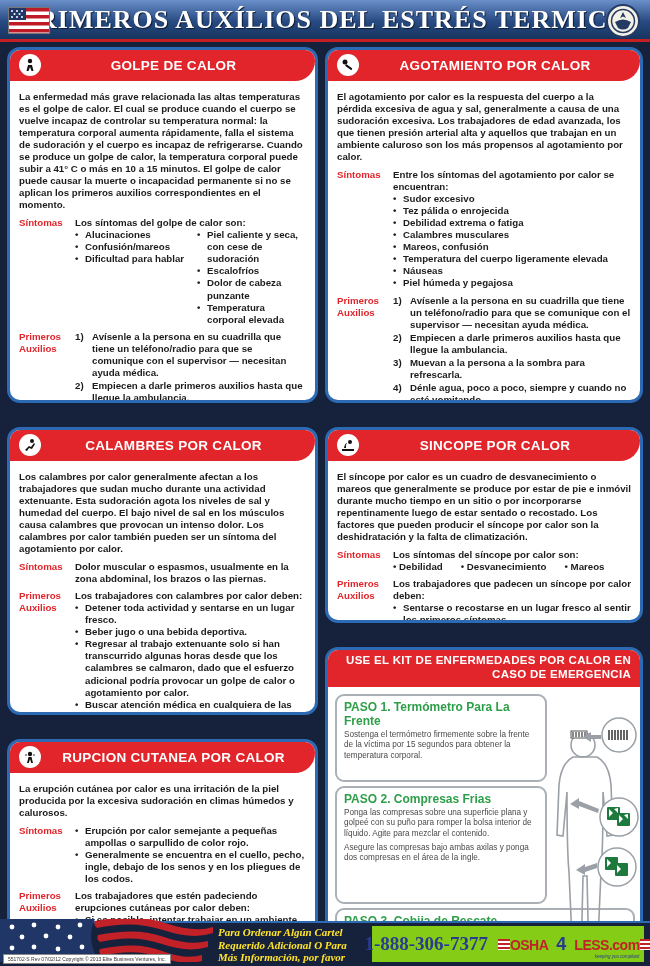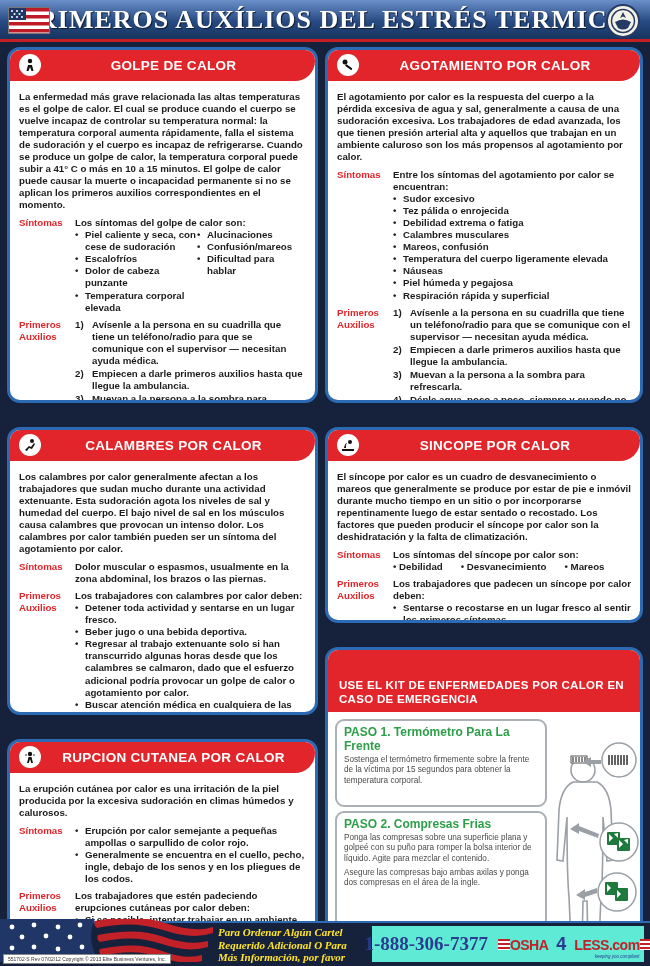--- a/index.html
+++ b/index.html
@@ -13,21 +13,21 @@
   .seal-box { position:absolute; right:10px; top:4px; }
 
   
   .content { display:flex; gap:7px; padding:5px 7px 4px 7px; height:874px; }
   .col { width:318px; display:flex; flex-direction:column; gap:24px; }
 
   .panel { background:#fff; border:3px solid #2d6ab4; border-radius:13px; overflow:hidden; flex-shrink:0; }
   .panel-header { background:#e1252b; display:flex; align-items:center; padding:4px 9px 5px 9px; border-radius:0 0 20px 0; min-height:30px; }
   .icon-circle { width:22px; height:22px; background:#fff; border-radius:50%; display:flex; align-items:center; justify-content:center; flex-shrink:0; }
   .panel-title { flex:1; text-align:center; color:#fff; font-weight:bold; font-size:13.5px; letter-spacing:.3px; }
-  .panel-title.left { text-align:left; font-size:11.5px; line-height:1.2; padding-left:2px;margin-top:25px; }
+  .panel-title.left { text-align:right; font-size:11.5px; line-height:1.2; padding-left:2px; }
   .panel-body { padding:10px 9px 4px 9px; font-size:9.7px; line-height:1.24; font-weight:bold; }
   .intro { margin-bottom:6px; }
   .label-row { display:flex; margin-top:5px; }
   .red-label { width:56px; flex-shrink:0; color:#e1252b; font-weight:bold; white-space:pre-line; }
   .row-content { flex:1; }
   .two-col { display:grid; grid-template-columns:1.12fr 1fr; }
   ul.bullets { list-style:none; }
   ul.bullets li { position:relative; padding-left:10px; }
   ul.bullets li::before { content:"\2022"; position:absolute; left:0; }
   ol.steps { list-style:none; counter-reset:st; }
@@ -41,21 +41,21 @@
   .paso-box { border:2px solid #aab0b6; border-radius:9px; background:#fff; margin:4px 3px; padding:4px 7px; width:212px; }
   .paso-box.full { width:300px; }
   .paso-title { color:#2e9e49; font-weight:bold; font-size:12px; margin-bottom:2px; }
   .paso-text { font-size:8.2px; color:#4a4a4a; line-height:1.3; margin-bottom:3px; }
   .figure-wrap { position:absolute; right:1px; top:30px; }
 
   
   .footer { position:absolute; left:0; bottom:0; width:650px; height:45px; background:#16213c; border-top:2px solid #2d6ab4; }
   .footer-flag { position:absolute; left:0; bottom:0; }
   .order-text { position:absolute; left:218px; top:3px; width:150px; color:#ffe42b; font-family:"Liberation Serif", serif; font-style:italic; font-weight:bold; font-size:11px; line-height:1.15; }
-  .phone-box { position:absolute; left:372px; top:3px; width:272px; height:36px; background:#5eead4; border-radius:0; display:flex; align-items:center; justify-content:center; gap:10px; }
+  .phone-box { position:absolute; left:372px; top:3px; width:272px; height:36px; background:#84cc16; border-radius:0; display:flex; align-items:center; justify-content:center; gap:10px; }
   .phone { color:#2a3b8f; font-family:"Liberation Serif", serif; font-weight:bold; font-size:19px; white-space:nowrap; }
   .logo { display:flex; align-items:center; }
   .logo-stripes { width:12px; height:11px; background:repeating-linear-gradient(#c22128 0 2px,#fff 2px 4px); }
   .logo-text { display:flex; align-items:baseline; line-height:1; position:relative;gap:8px; }
   .logo-osha,.logo-less { color:#c22128; font-weight:bold; font-size:14px; letter-spacing:-0.5px; }
   .logo-four { color:#2a3b8f; font-weight:bold; font-size:18px; }
   .logo-tagline { position:absolute; right:0; bottom:-6px; color:#2a3b8f; font-size:4.5px; font-style:italic; }
   .fine-print { position:absolute; left:3px; bottom:2px; background:#fff; border:1px solid #888; padding:1px 4px; font-size:5px; color:#333; white-space:nowrap; }
 </style>
 </head>
@@ -110,29 +110,29 @@
         <span class="panel-title">GOLPE DE CALOR</span>
       </div>
       <div class="panel-body">
         <p class="intro">La enfermedad más grave relacionada las altas temperaturas es el golpe de calor. El cual se produce cuando el cuerpo se vuelve incapaz de controlar su temperatura normal: la temperatura corporal aumenta rápidamente, falla el sistema de sudoración y el cuerpo es incapaz de refrigerarse. Cuando se produce un golpe de calor, la temperatura corporal puede subir a 41° C o más en 10 a 15 minutos. El golpe de calor puede causar la muerte o incapacidad permanente si no se aplican los primeros auxilios correspondientes en el momento.</p>
         <div class="label-row">
           <div class="red-label">Síntomas</div>
           <div class="row-content">
             <div>Los síntomas del golpe de calor son:</div>
             <div class="two-col">
               <ul class="bullets">
+                <li>Alucinaciones</li>
+                <li>Confusión/mareos</li>
+                <li>Dificultad para hablar</li>
+              </ul>
+              <ul class="bullets">
                 <li>Piel caliente y seca, con cese de sudoración</li>
                 <li>Escalofríos</li>
                 <li>Dolor de cabeza punzante</li>
                 <li>Temperatura corporal elevada</li>
-              </ul>
-              <ul class="bullets">
-                <li>Alucinaciones</li>
-                <li>Confusión/mareos</li>
-                <li>Dificultad para hablar</li>
               </ul>
             </div>
           </div>
         </div>
         <div class="label-row">
           <div class="red-label">Primeros
 Auxilios</div>
           <ol class="steps row-content">
             <li>Avísenle a la persona en su cuadrilla que tiene un teléfono/radio para que se comunique con el supervisor — necesitan ayuda médica.</li>
             <li>Empiecen a darle primeros auxilios hasta que llegue la ambulancia.</li>
@@ -234,21 +234,20 @@
             <div>Entre los síntomas del agotamiento por calor se encuentran:</div>
             <ul class="bullets">
               <li>Sudor excesivo</li>
               <li>Tez pálida o enrojecida</li>
               <li>Debilidad extrema o fatiga</li>
               <li>Calambres musculares</li>
               <li>Mareos, confusión</li>
               <li>Temperatura del cuerpo ligeramente elevada</li>
               <li>Náuseas</li>
               <li>Piel húmeda y pegajosa</li>
-              <li>Respiración rápida y superficial</li>
             </ul>
           </div>
         </div>
         <div class="label-row">
           <div class="red-label">Primeros
 Auxilios</div>
           <ol class="steps row-content">
             <li>Avísenle a la persona en su cuadrilla que tiene un teléfono/radio para que se comunique con el supervisor — necesitan ayuda médica.</li>
             <li>Empiecen a darle primeros auxilios hasta que llegue la ambulancia.</li>
             <li>Muevan a la persona a la sombra para refrescarla.</li>

